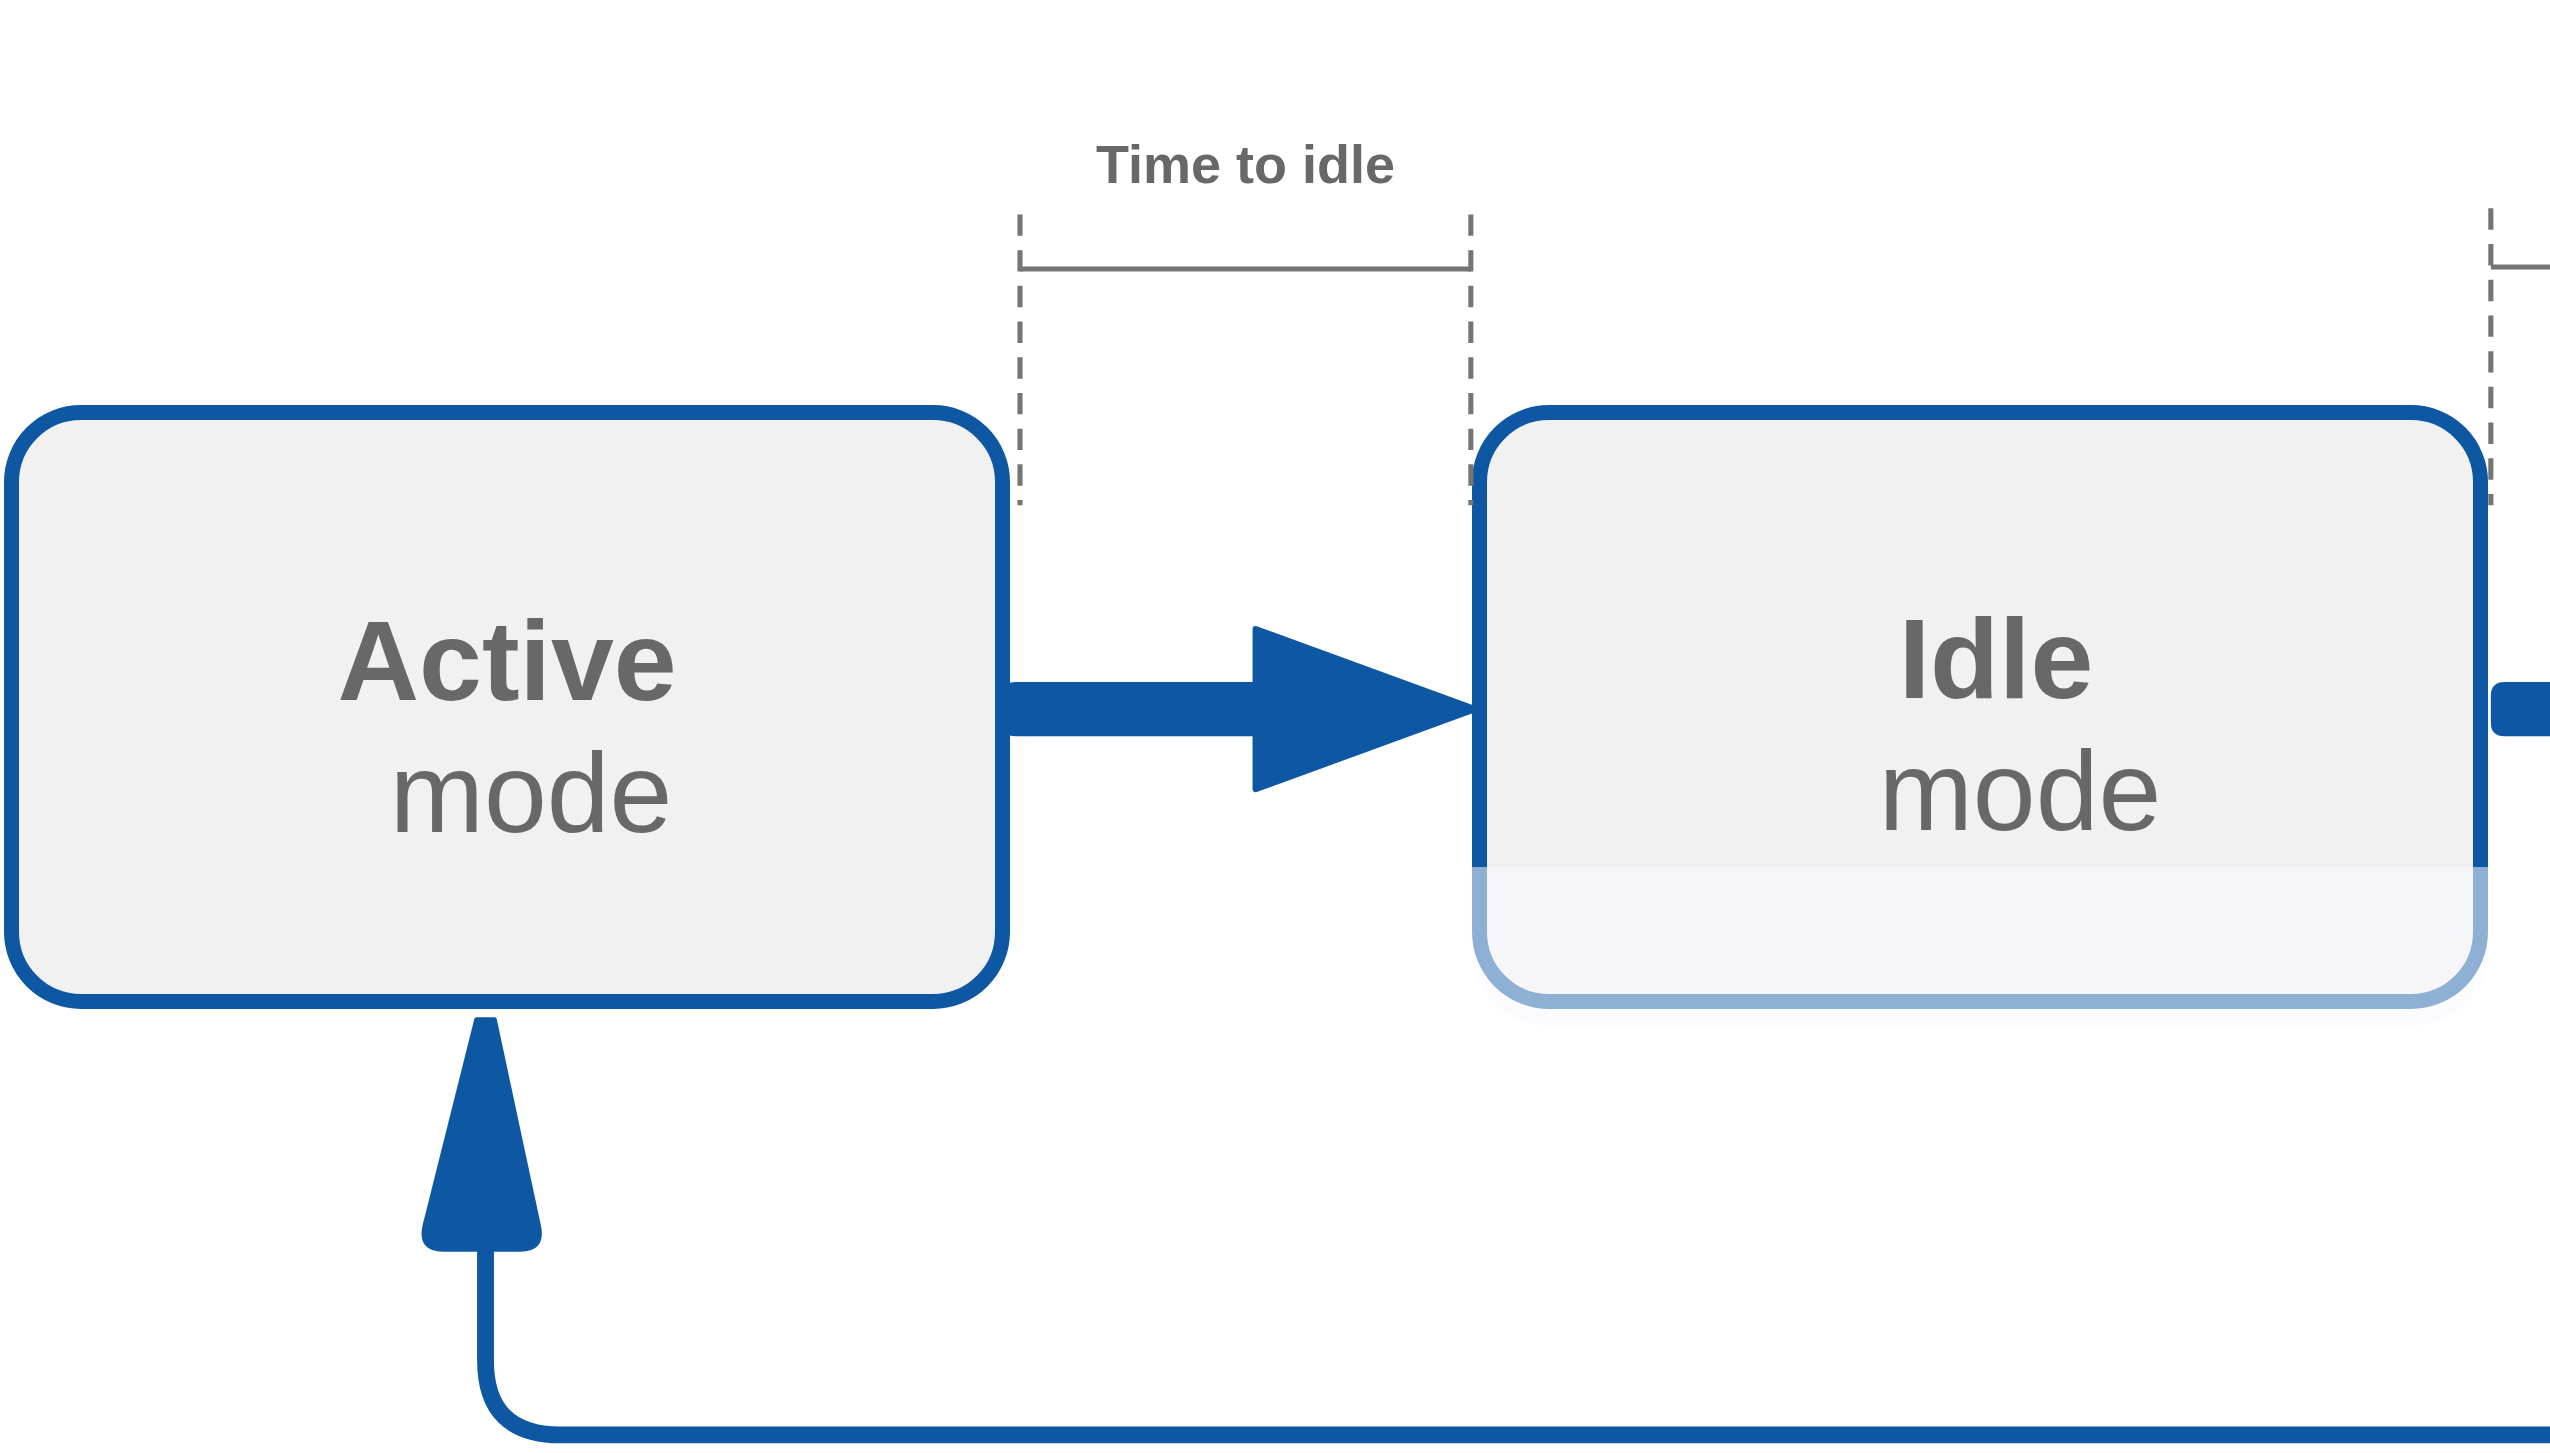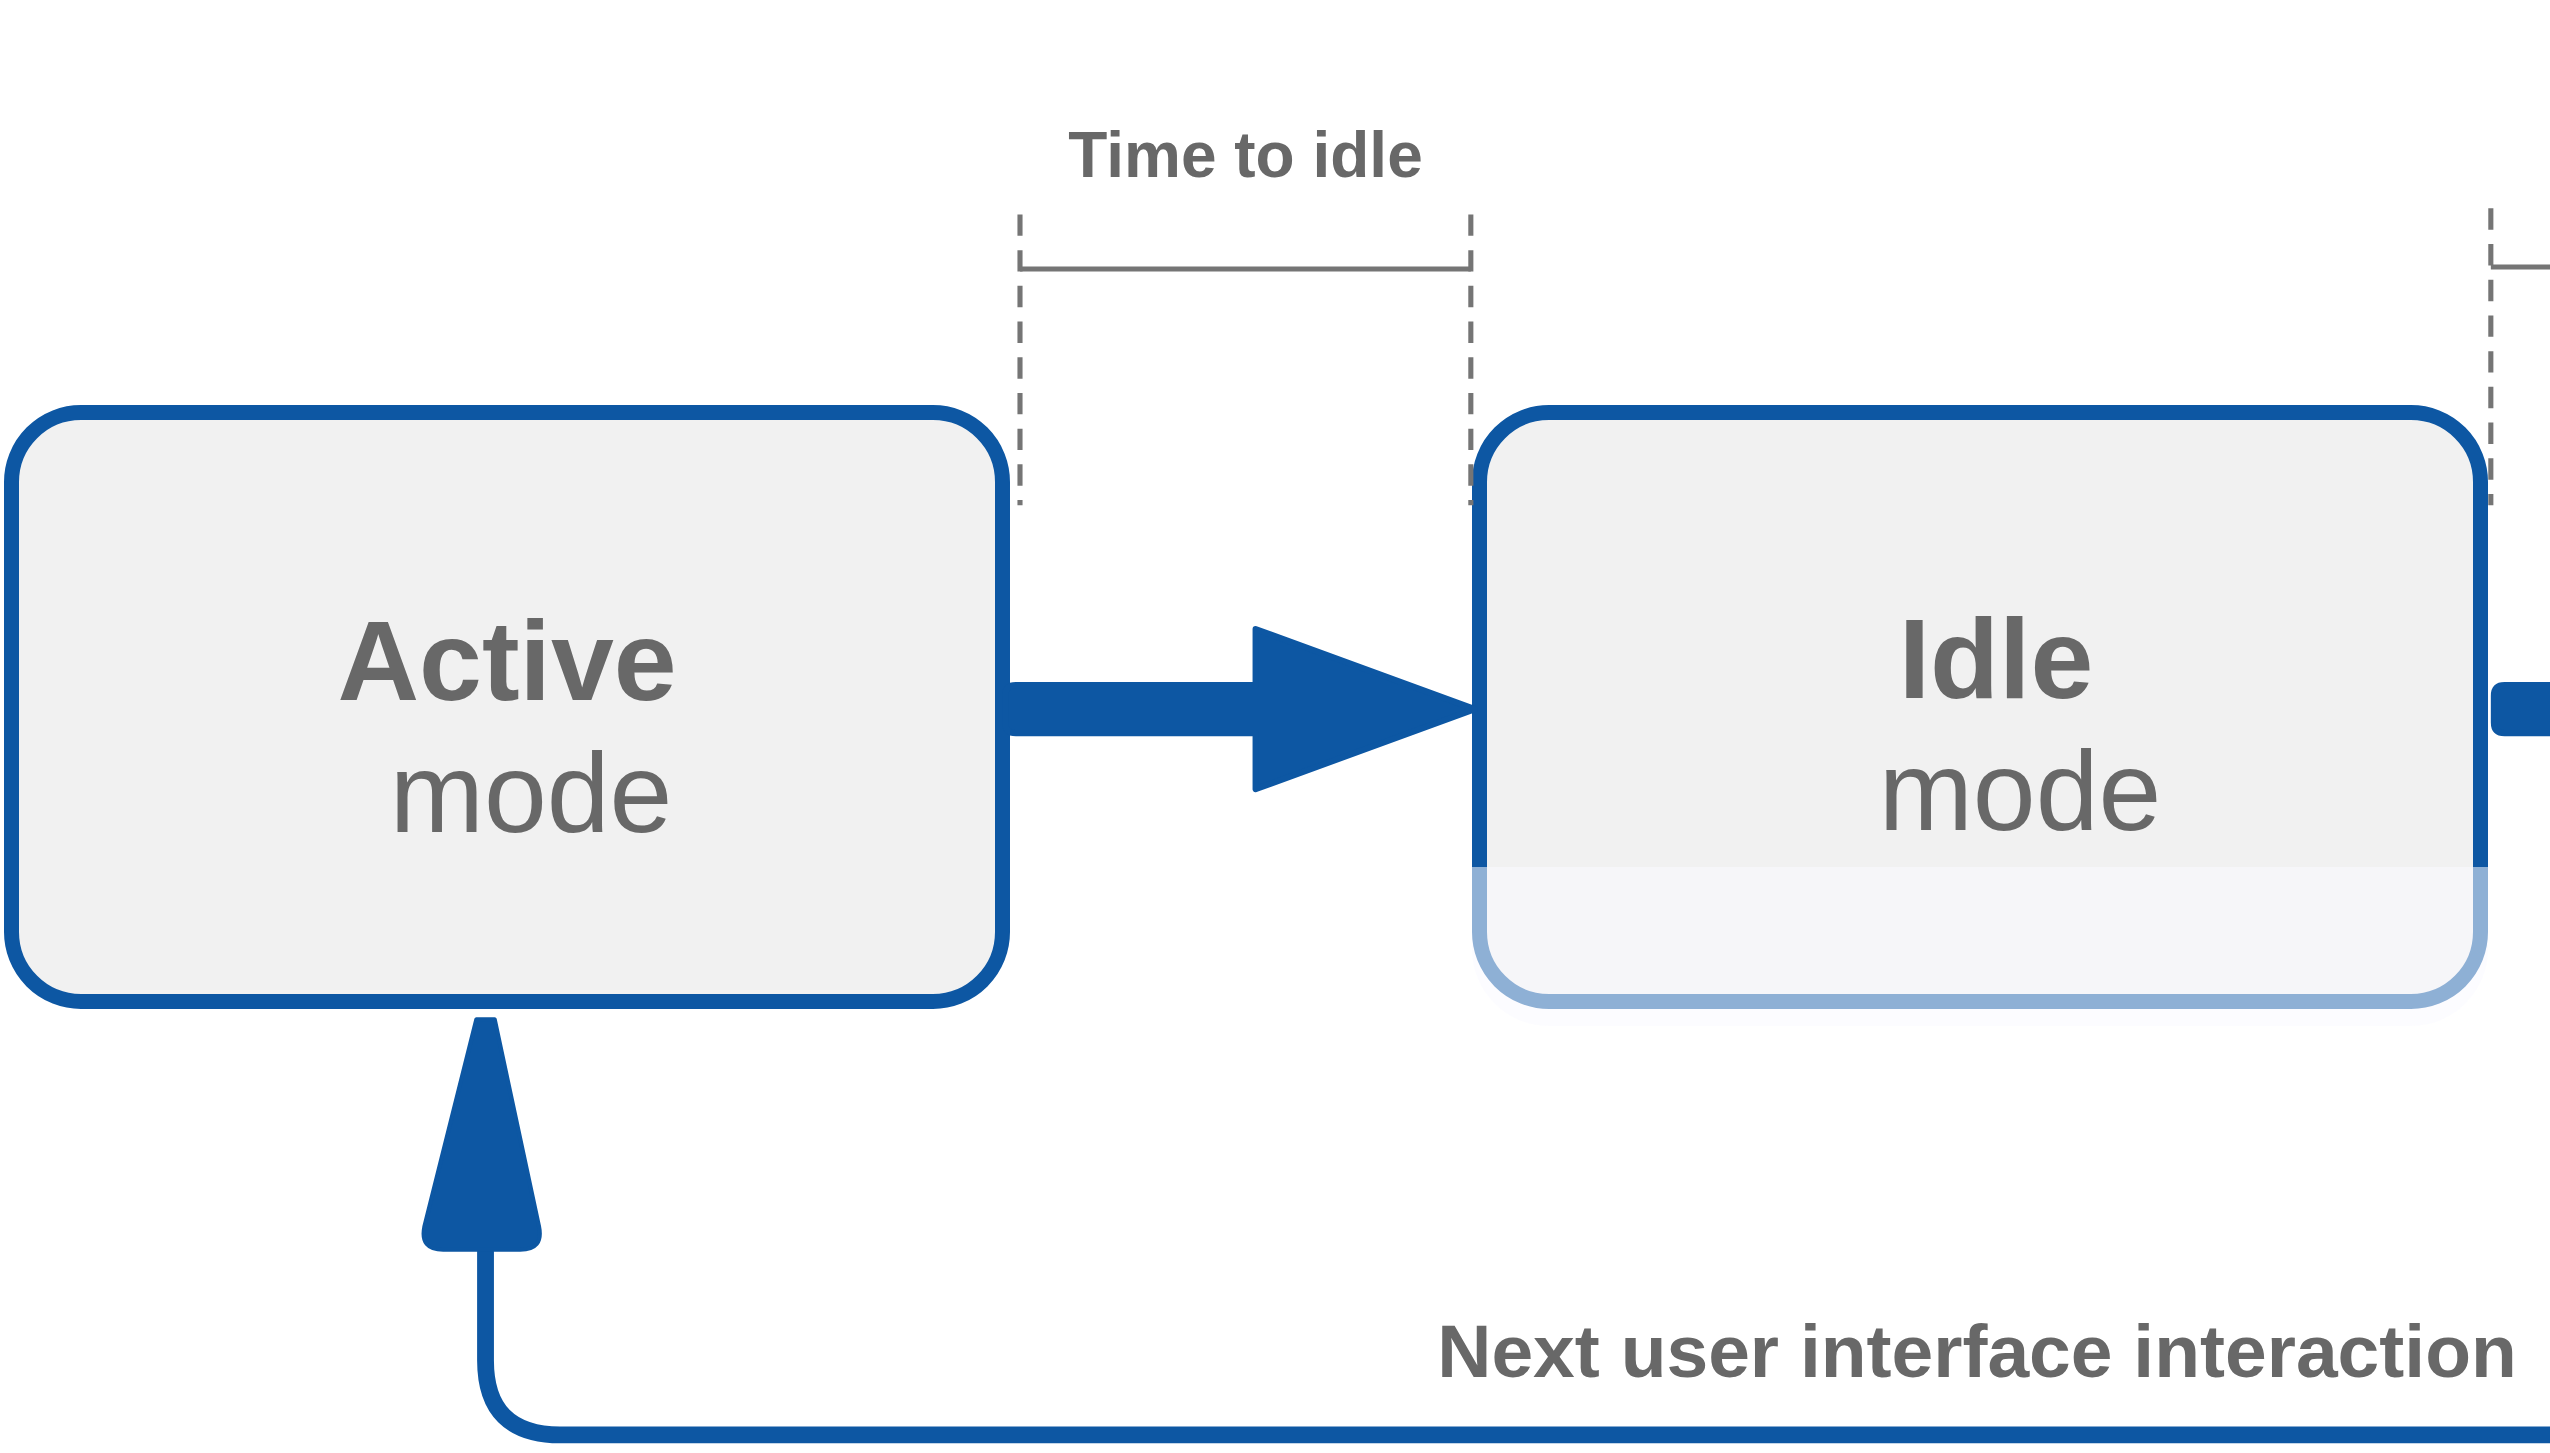--- a/index.html
+++ b/index.html
@@ -51,21 +51,21 @@
     z-index:5;
   }
   #gloss-idle{left:1472px;top:867px;width:1016px;height:159px;border-radius:0 0 77px 77px;}
   .annotation{
     position:absolute;
     color:var(--text-gray);
     font-weight:bold;
     text-align:center;
     z-index:6;
   }
-  #lbl-time-to-idle{left:1020px;top:118px;width:451px;font-size:64px;}
+  #lbl-time-to-idle{left:1020px;top:133px;width:451px;font-size:54px;}
   #lbl-time-to-standby{left:2491px;top:48px;width:448px;font-size:75px;line-height:1.04;}
   #lbl-return{left:1403px;top:1308px;width:1148px;font-size:75px;}
 </style>
 </head>
 <body>
 
 <div id="canvas">
 
   <div class="mode-box" id="box-active"></div>
   <div class="mode-box" id="box-idle"></div>
@@ -93,16 +93,15 @@
     <span class="box-title">Active</span>
     <span class="box-subtitle">mode</span>
   </div>
   <div class="box-label" id="label-idle">
     <span class="box-title">Idle</span>
     <span class="box-subtitle">mode</span>
   </div>
 
   <div class="annotation" id="lbl-time-to-idle">Time to idle</div>
   <div class="annotation" id="lbl-time-to-standby">Time to standby</div>
-  <div class="annotation" id="lbl-return">Next user interface interaction</div>
 
 </div>
 
 
 </body></html>

